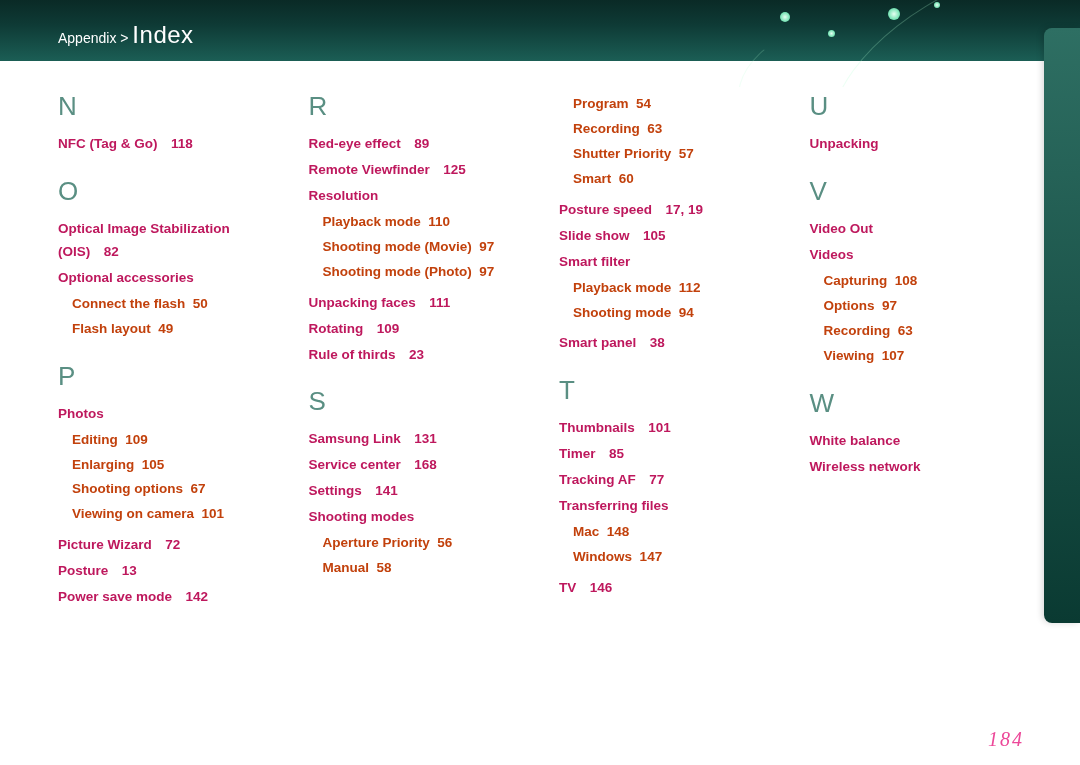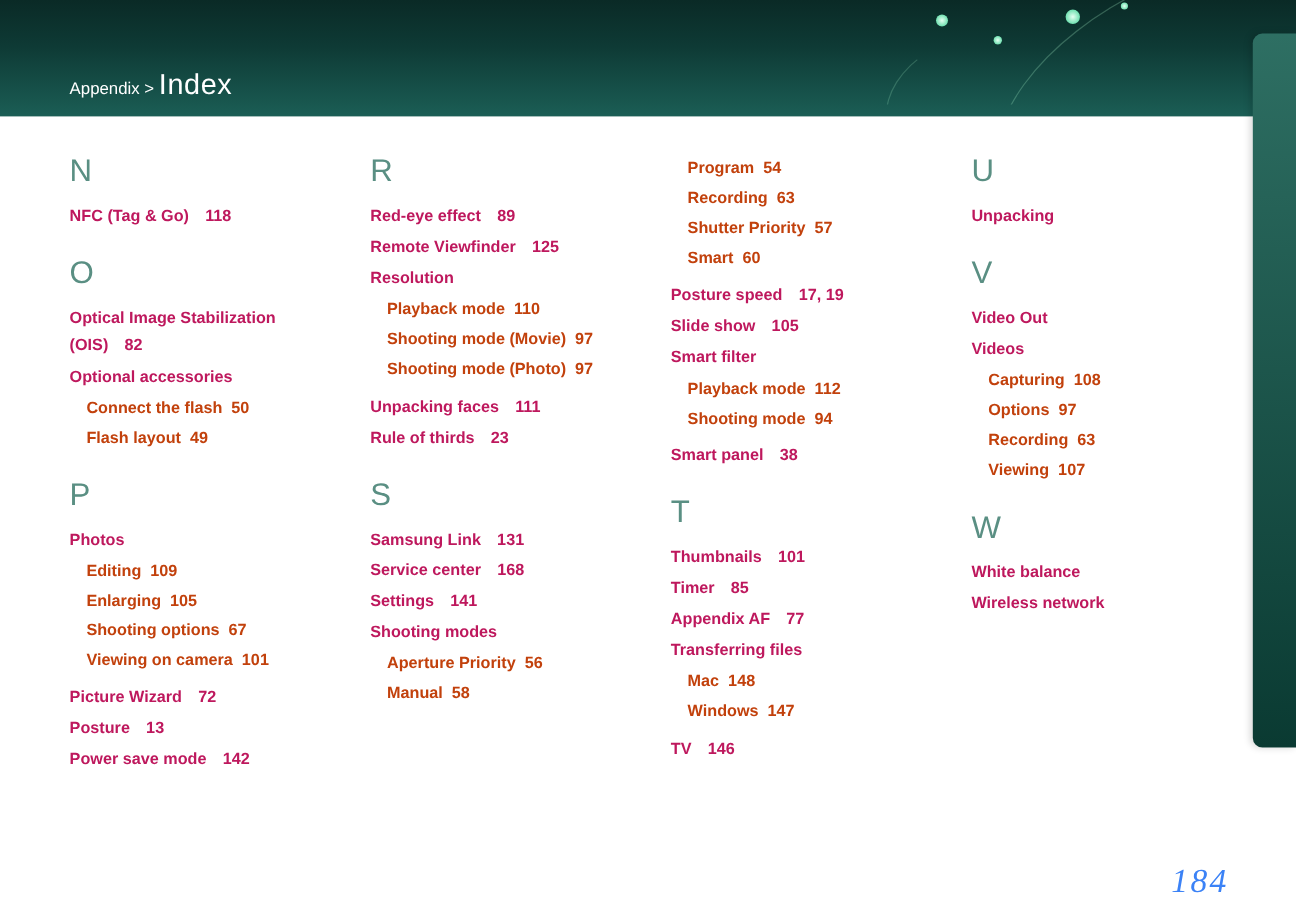--- a/index.html
+++ b/index.html
@@ -8,21 +8,21 @@
     width: 1080px;
     height: 765px;
     font-family: "Segoe UI", "Helvetica Neue", Arial, sans-serif;
     background: #fff;
     color: #222;
     position: relative;
     overflow: hidden;
   }
   .header {
     position: relative;
-    height: 97px;
+    height: 61px;
     background: linear-gradient(to bottom, #0a2a26 0%, #0e3a35 40%, #1b5e55 100%);
   }
   .header-swirl {
     position: absolute;
     top: 0; right: 0;
     width: 420px; height: 87px;
     overflow: hidden;
   }
   .swirl-line1 {
     position: absolute;
@@ -130,22 +130,22 @@
   }
   .cont-block {
     margin-bottom: 8px;
   }
   .page-number {
     position: absolute;
     right: 56px;
     bottom: 14px;
     font-style: italic;
     font-family: Georgia, "Times New Roman", serif;
-    font-size: 28px;
-    color: #3b82f6;
+    font-size: 20px;
+    color: #ec4899;
     letter-spacing: 2px;
   }
   .entry-row .term { }
   .entry-row .pages { margin-left: 6px; }
 </style>
 </head>
 <body>
 
 <div class="header">
   <div class="header-swirl">
@@ -197,20 +197,21 @@
       <div class="index-letter">R</div>
       <div class="index-entry entry-row"><span class="term">Red-eye effect</span><span class="pages pg">&nbsp;&nbsp;89</span></div>
       <div class="index-entry entry-row"><span class="term">Remote Viewfinder</span><span class="pages pg">&nbsp;&nbsp;125</span></div>
       <div class="index-entry entry-row"><span class="term">Resolution</span></div>
       <div class="sub-list">
         <div>Playback mode&nbsp;&nbsp;110</div>
         <div>Shooting mode (Movie)&nbsp;&nbsp;97</div>
         <div>Shooting mode (Photo)&nbsp;&nbsp;97</div>
       </div>
       <div class="index-entry entry-row"><span class="term">Unpacking faces</span><span class="pages pg">&nbsp;&nbsp;111</span></div>
+      <div class="index-entry entry-row"><span class="term">Rotating</span><span class="pages pg">&nbsp;&nbsp;109</span></div>
       <div class="index-entry entry-row"><span class="term">Rule of thirds</span><span class="pages pg">&nbsp;&nbsp;23</span></div>
     </div>
     <div class="index-section">
       <div class="index-letter">S</div>
       <div class="index-entry entry-row"><span class="term">Samsung Link</span><span class="pages pg">&nbsp;&nbsp;131</span></div>
       <div class="index-entry entry-row"><span class="term">Service center</span><span class="pages pg">&nbsp;&nbsp;168</span></div>
       <div class="index-entry entry-row"><span class="term">Settings</span><span class="pages pg">&nbsp;&nbsp;141</span></div>
       <div class="index-entry entry-row"><span class="term">Shooting modes</span></div>
       <div class="sub-list">
         <div>Aperture Priority&nbsp;&nbsp;56</div>
@@ -230,21 +231,21 @@
       <div class="sub-list">
         <div>Playback mode&nbsp;&nbsp;112</div>
         <div>Shooting mode&nbsp;&nbsp;94</div>
       </div>
       <div class="index-entry entry-row"><span class="term">Smart panel</span><span class="pages pg">&nbsp;&nbsp;38</span></div>
     </div>
     <div class="index-section">
       <div class="index-letter">T</div>
       <div class="index-entry entry-row"><span class="term">Thumbnails</span><span class="pages pg">&nbsp;&nbsp;101</span></div>
       <div class="index-entry entry-row"><span class="term">Timer</span><span class="pages pg">&nbsp;&nbsp;85</span></div>
-      <div class="index-entry entry-row"><span class="term">Appendix AF</span><span class="pages pg">&nbsp;&nbsp;77</span></div>
+      <div class="index-entry entry-row"><span class="term">Tracking AF</span><span class="pages pg">&nbsp;&nbsp;77</span></div>
       <div class="index-entry entry-row"><span class="term">Transferring files</span></div>
       <div class="sub-list">
         <div>Mac&nbsp;&nbsp;148</div>
         <div>Windows&nbsp;&nbsp;147</div>
       </div>
       <div class="index-entry entry-row"><span class="term">TV</span><span class="pages pg">&nbsp;&nbsp;146</span></div>
     </div>
     <div class="index-section">
       <div class="index-letter">U</div>
       <div class="index-entry entry-row"><span class="term">Unpacking</span></div>

